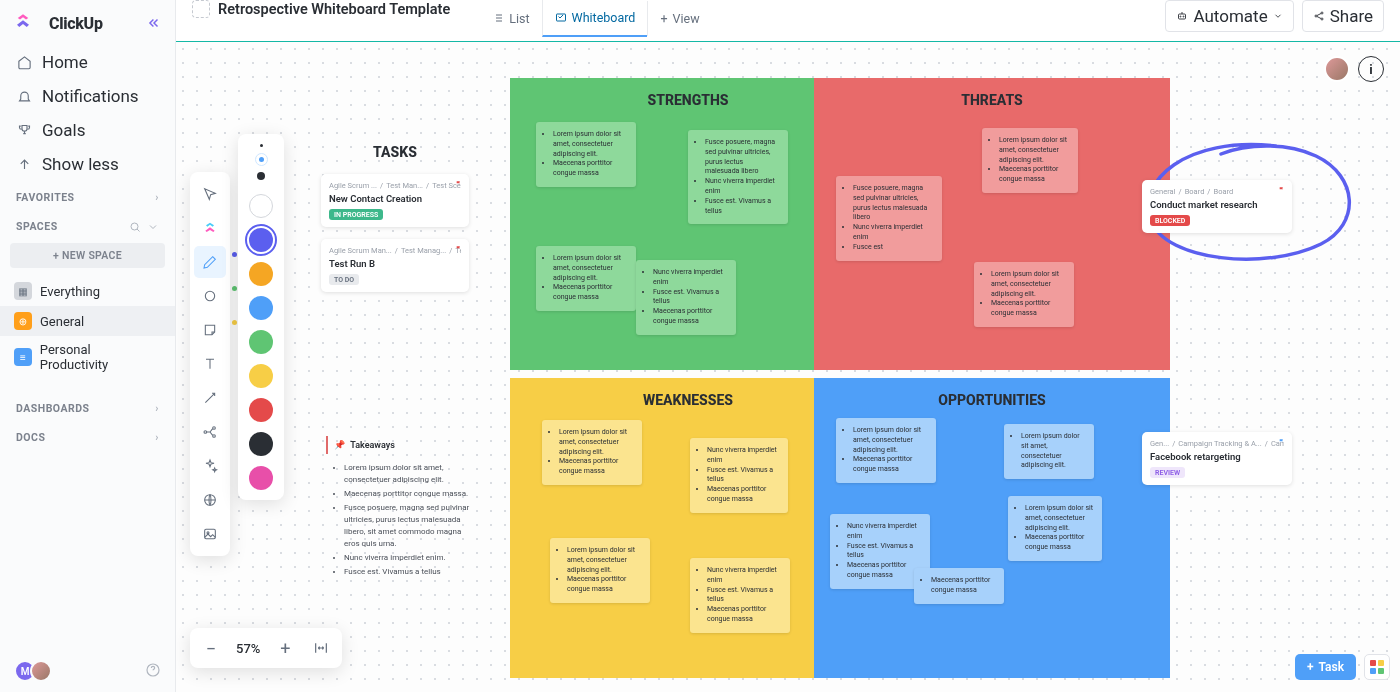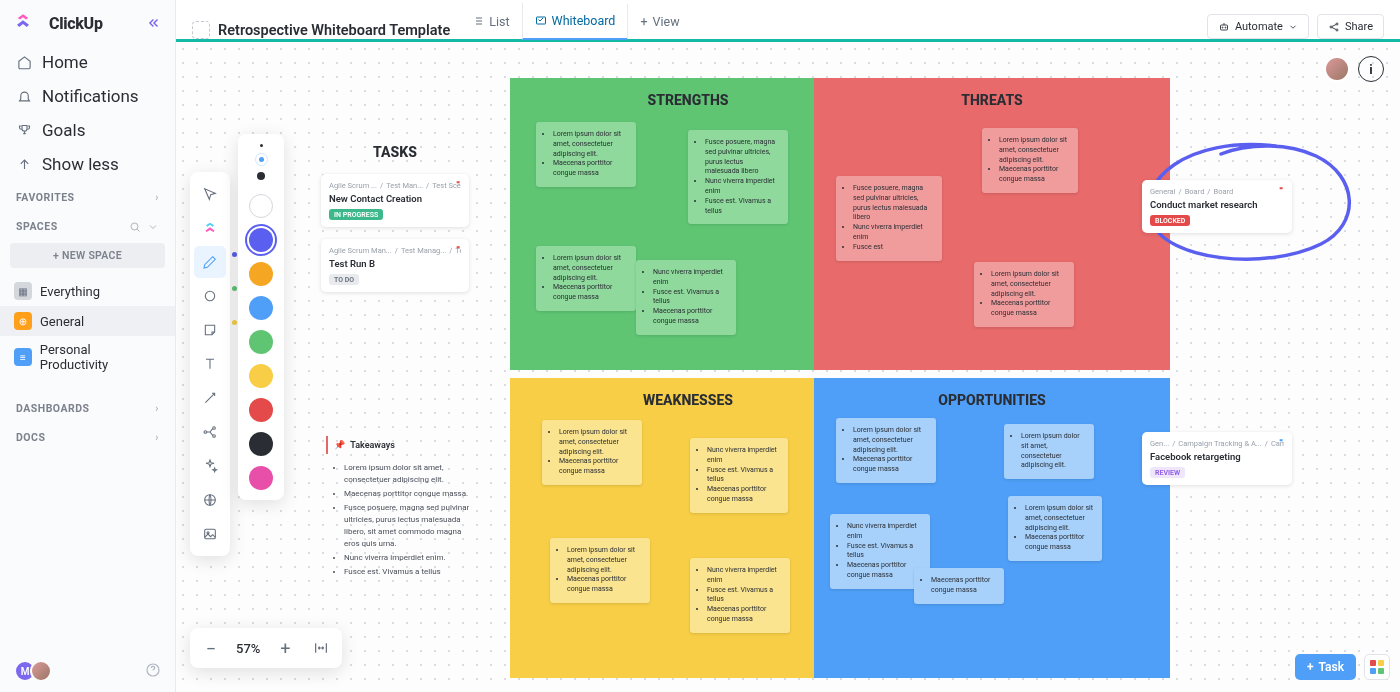--- a/index.html
+++ b/index.html
@@ -19,29 +19,29 @@
 .section-hdr .chev { margin-left: auto; color: #b0b6bf; }
 .new-space-btn { margin: 4px 10px 8px; padding: 6px 0; text-align: center; font-size: 10.5px; font-weight: 600; letter-spacing: 0.3px; color: #7c828d; background: #eceef1; border-radius: 4px; cursor: pointer; }
 .space-item { display: flex; align-items: center; gap: 8px; padding: 6px 14px; font-size: 13px; cursor: pointer; }
 .space-item.active { background: #eef0f3; }
 .space-badge { width: 18px; height: 18px; border-radius: 4px; display: flex; align-items: center; justify-content: center; font-size: 10px; color: #fff; }
 .sidebar-footer { margin-top: auto; display: flex; align-items: center; padding: 10px 14px; gap: 6px; }
 .avatar-stack { display: flex; }
 .avatar-stack .av { width: 22px; height: 22px; border-radius: 50%; border: 2px solid #fafbfc; margin-left: -6px; }
 
 
-.topbar { position: absolute; left: 176px; right: 0; top: 0; height: 42px; border-bottom: 3px solid #14b8a6; display: flex; align-items: flex-end; padding: 0 16px; gap: 4px; background: #fff; z-index: 5; }
+.topbar { position: absolute; left: 176px; right: 0; top: 0; height: 42px; border-bottom: 1px solid #14b8a6; display: flex; align-items: flex-start; padding: 0 16px; gap: 24px; background: #fff; z-index: 5; }
 .page-title { font-size: 14.5px; font-weight: 600; display: flex; align-items: center; gap: 8px; }
 .title-icon { width: 18px; height: 18px; border: 1px dashed #c5c9d0; border-radius: 4px; }
 .view-tabs { display: flex; align-items: center; gap: 0; margin-left: 6px; }
 .view-tab { display: flex; align-items: center; gap: 5px; padding: 10px 12px; font-size: 12.5px; color: #656f7d; border-left: 1px solid #e8eaed; cursor: pointer; }
 .view-tab.active { color: #0369a1; border-bottom: 2px solid #4f9ff8; margin-bottom: -1px; }
 .view-tab:first-child { border-left: none; }
 .topbar-right { margin-left: auto; display: flex; align-items: center; gap: 8px; }
-.tb-btn { display: flex; align-items: center; gap: 5px; padding: 5px 10px; font-size: 11px; color: #2a2e34; border: 1px solid #e1e3e8; border-radius: 4px; background: #fff; cursor: pointer; }
+.tb-btn { display: flex; align-items: center; gap: 5px; padding: 5px 10px; font-size: 17px; color: #2a2e34; border: 1px solid #e1e3e8; border-radius: 4px; background: #fff; cursor: pointer; }
 
 
 .canvas { position: absolute; left: 176px; right: 0; top: 42px; bottom: 0; background-image: radial-gradient(#d9dce1 1px, transparent 1px); background-size: 14px 14px; background-color: #fdfdfd; overflow: hidden; }
 
 
 .toolbar { position: absolute; left: 14px; top: 130px; width: 40px; background: #fff; border-radius: 8px; box-shadow: 0 4px 18px rgba(0,0,0,0.12); padding: 6px 0; display: flex; flex-direction: column; align-items: center; gap: 2px; z-index: 10; }
 .tool-btn { width: 32px; height: 32px; display: flex; align-items: center; justify-content: center; border-radius: 5px; cursor: pointer; color: #656f7d; }
 .tool-btn.active { background: #e9f4ff; color: #4f9ff8; }
 
 

